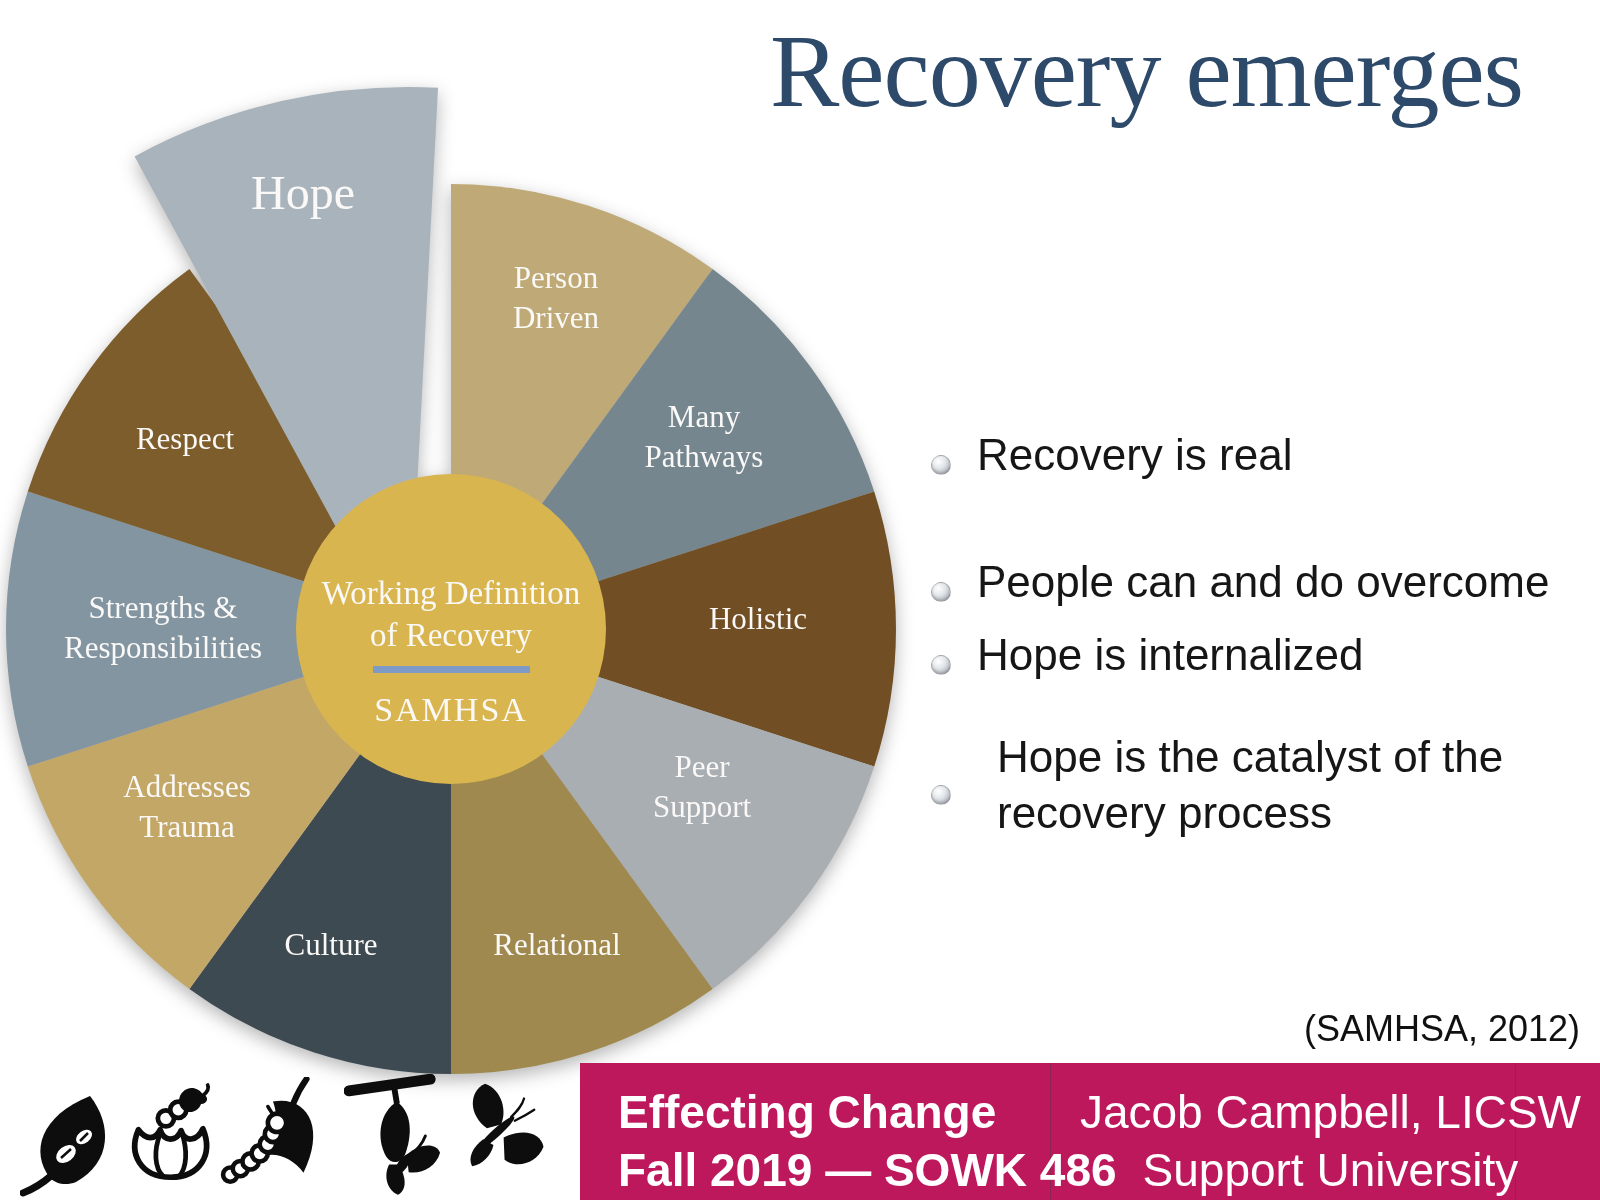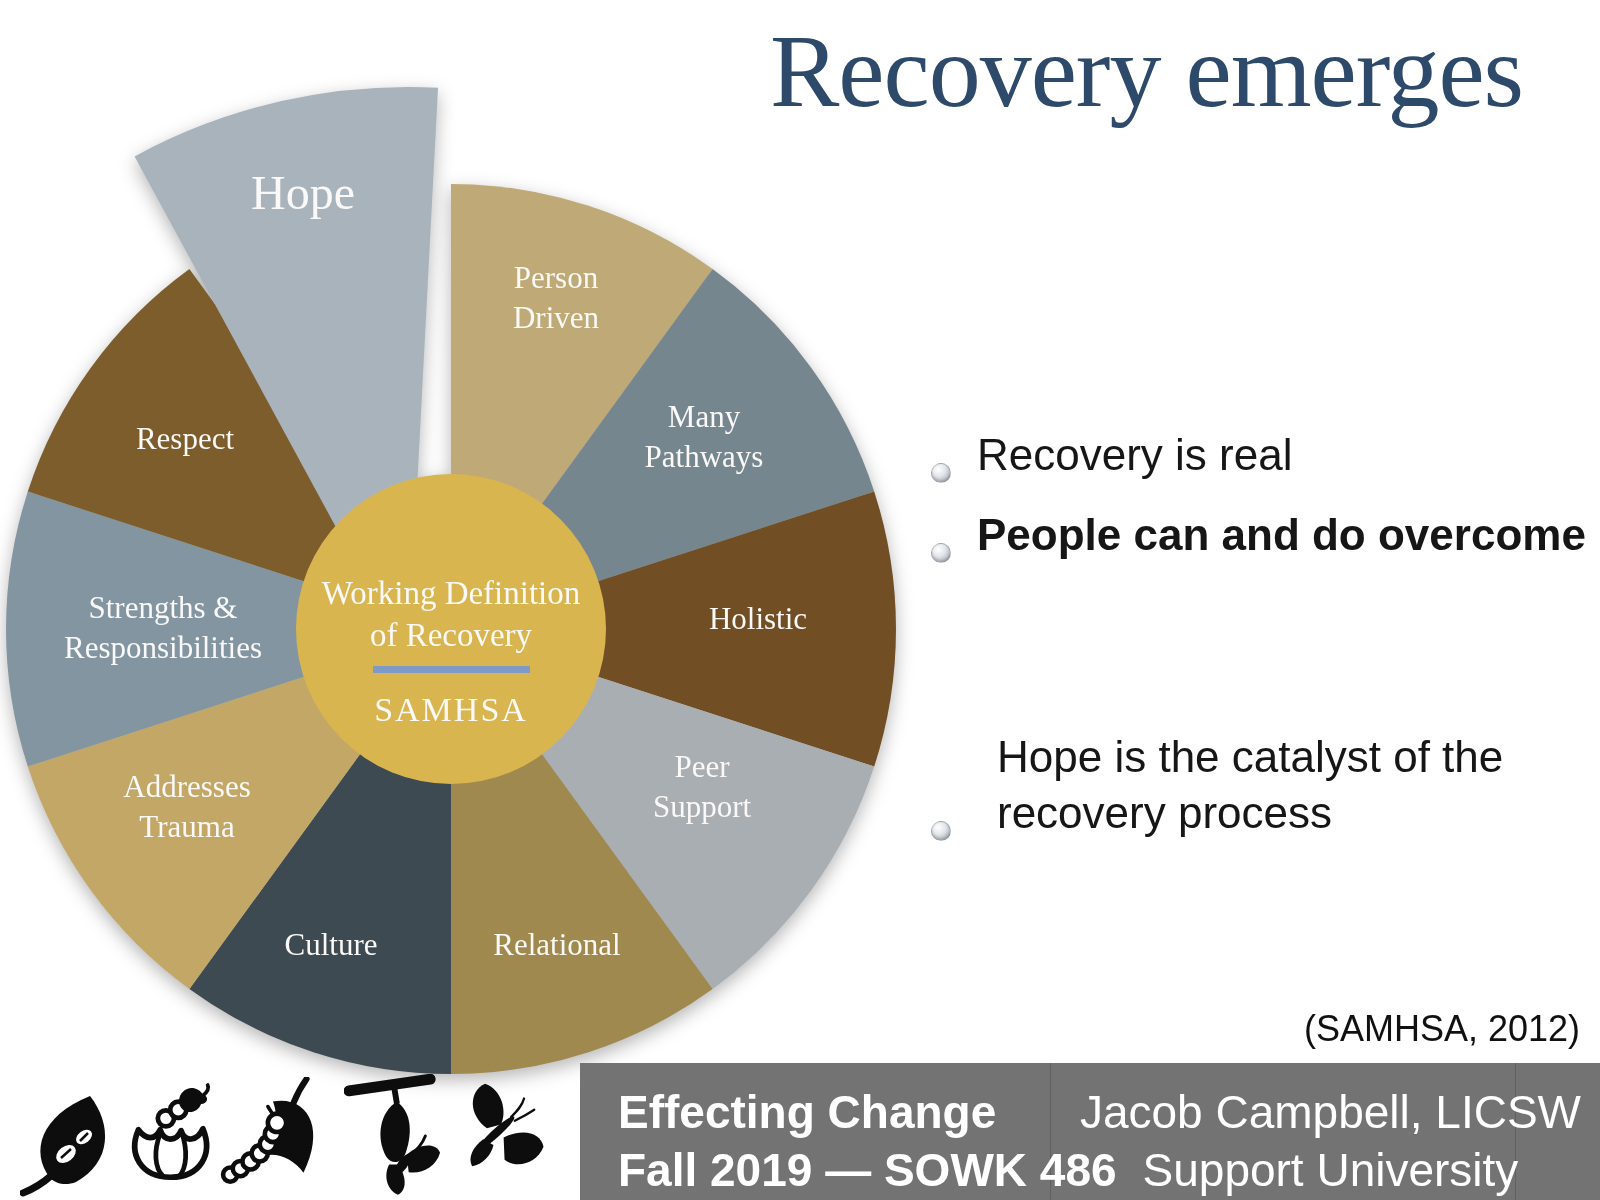--- a/index.html
+++ b/index.html
@@ -9,33 +9,33 @@
   
   #wheel-svg{position:absolute;left:0;top:0;width:910px;height:1210px;
              filter:drop-shadow(0px 6px 9px rgba(90,90,90,0.45));}
 
   
   .title{position:absolute;left:766px;top:2px;margin:4px;font-weight:400;
          font-family:"Liberation Serif","DejaVu Serif",serif;
          font-size:104px;line-height:130px;letter-spacing:-1px;color:#2E4A6B;}
 
   
-  .bullet-row{position:absolute;left:931px;display:flex;align-items:flex-end;}
+  .bullet-row{position:absolute;left:931px;display:flex;align-items:center;}
   .dot{width:18px;height:18px;border-radius:50%;margin-top:19px;margin-right:26px;flex:none;
        background:radial-gradient(circle at 35% 30%, #ffffff 0%, #e3e6ea 40%, #bcc1c7 70%, #9aa0a7 100%);
        border:1px solid rgba(0,0,0,0.18);box-shadow:inset 0 -2px 2px rgba(0,0,0,0.12);}
   .btext{font-size:44px;line-height:56px;color:#161616;}
-  .row-1{top:427px;} .row-2{top:507px;font-weight:bold;} .row-3{top:627px;} .row-4{top:729px;gap:20px;}
+  .row-1{top:427px;} .row-2{top:554px;} .row-3{top:627px;} .row-4{top:729px;gap:20px;}
   .row-4 .btext{width:520px;}
 
   
   .citation{position:absolute;right:20px;top:1008px;font-size:36px;color:#101010;}
 
   
-  .footer-bar{position:absolute;left:580px;top:1063px;width:1020px;height:137px;background:#737373;}
+  .footer-bar{position:absolute;left:580px;top:1063px;width:1020px;height:137px;background:#be185d;}
   .footer-divider{position:absolute;top:0;bottom:0;width:1px;background:rgba(60,60,60,0.35);}
   .fd-1{left:470px;} .fd-2{left:935px;}
   .footer-left{position:absolute;left:38px;top:20px;color:#ffffff;font-weight:bold;
                font-size:46px;line-height:58px;white-space:nowrap;}
   .footer-right{position:absolute;right:19px;top:20px;color:#ffffff;font-weight:400;
                 font-size:46px;line-height:58px;text-align:center;white-space:nowrap;}
 
   
   .meta-icon{position:absolute;}
   .mi-1{left:20px;top:1090px;width:100px;height:110px;}
@@ -89,20 +89,24 @@
     <span style="display:block">Recovery emerges</span>
   </h1>
 
   <div class="bullet-row row-1">
     <span class="dot"></span>
     <span class="btext">Recovery is real</span>
   </div>
   <div class="bullet-row row-2">
     <span class="dot"></span>
     <span class="btext">People can and do overcome</span>
+  </div>
+  <div class="bullet-row row-3">
+    <span class="dot"></span>
+    <span class="btext">Hope is internalized</span>
   </div>
   <div class="bullet-row row-4">
     <span class="dot"></span>
     <span class="btext">Hope is the catalyst of the recovery process</span>
   </div>
 
   <div class="citation">(SAMHSA, 2012)</div>
 
   <div class="footer-bar">
     <div class="footer-divider fd-1"></div>

